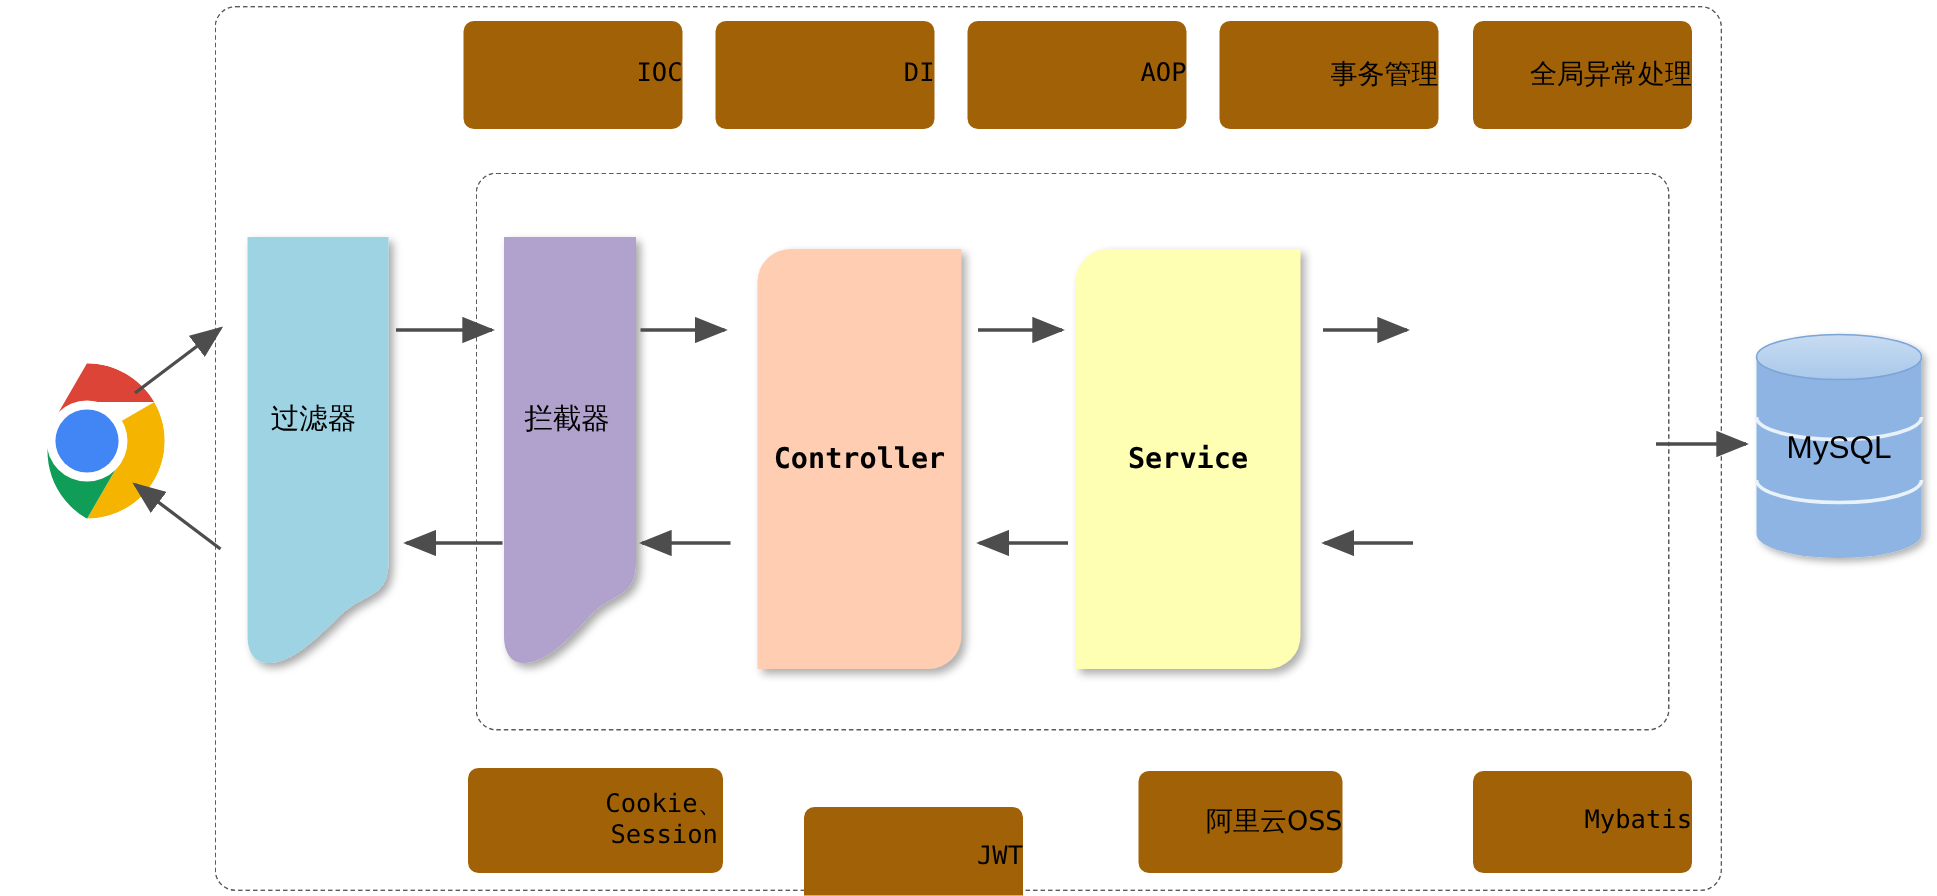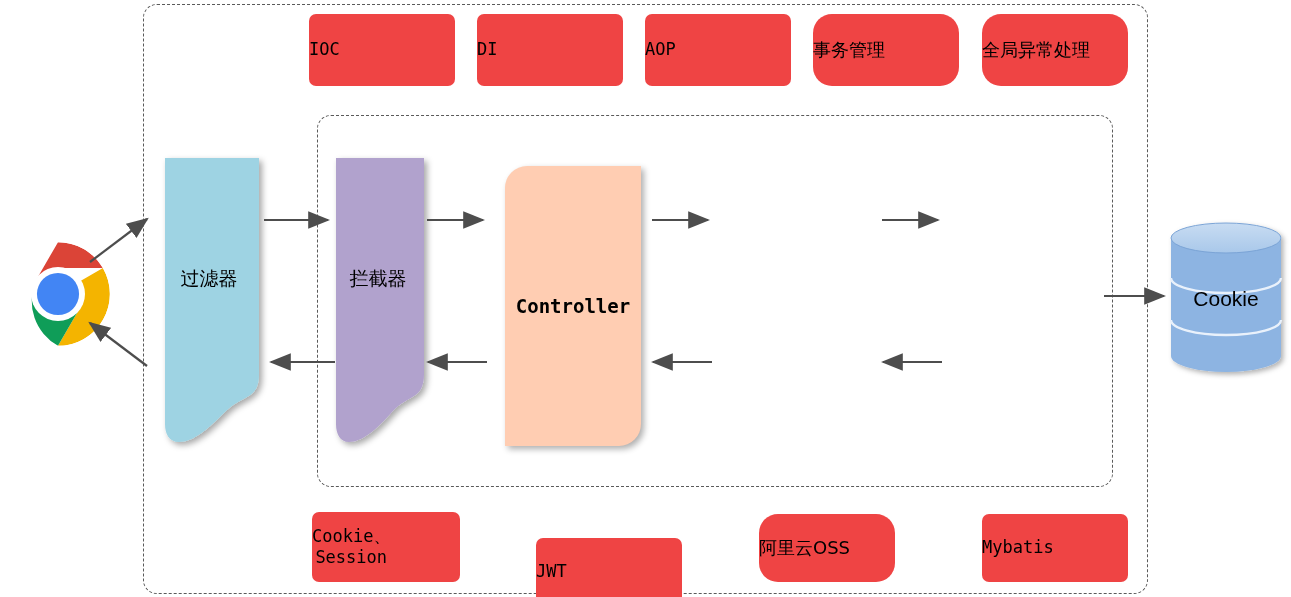--- a/index.html
+++ b/index.html
@@ -16,31 +16,31 @@
   }
   .inner-frame{
     left:317px;top:115px;width:796px;height:372px;
     border:1.5px dashed #5a5a5a;
     border-radius:14px;
     box-sizing:border-box;
   }
 
   
   .chip{
-    background:#ef4444;
+    background:#a16207;
     border-radius:7px;
-    display:flex;align-items:center;justify-content:flex-start;
+    display:flex;align-items:center;justify-content:flex-end;
     text-align:center;
     color:#000;
     line-height:1.25;
     box-sizing:border-box;
   }
   .chip .t{white-space:pre-line;}
   .chip.mono{font-family:"DejaVu Sans Mono","Liberation Mono",monospace;font-size:17px;}
-  .chip.cjk{font-family:"DejaVu Sans","Liberation Sans",sans-serif;font-size:18px;border-radius:19px;}
+  .chip.cjk{font-family:"DejaVu Sans","Liberation Sans",sans-serif;font-size:18px;}
 
   
   .layer{
     box-sizing:border-box;
     display:flex;align-items:center;justify-content:center;
     border-radius:22px 0 22px 0;
     box-shadow:3px 3px 6px rgba(0,0,0,0.32);
     font-family:"DejaVu Sans Mono","Liberation Mono",monospace;
     font-weight:bold;font-size:19px;color:#000;
   }
@@ -79,21 +79,21 @@
   </div>
   <div class="abs chip cjk" style="left:813px;top:14px;width:146px;height:72px;">
     <span class="t">事务管理</span>
   </div>
   <div class="abs chip cjk" style="left:982px;top:14px;width:146px;height:72px;">
     <span class="t">全局异常处理</span>
   </div>
 
   <div class="abs inner-frame"></div>
 
-  <div class="abs chip mono" style="left:312px;top:512px;width:148px;height:70px;">
+  <div class="abs chip mono" style="left:312px;top:512px;width:170px;height:70px;">
     <span class="t">Cookie、
 Session</span>
   </div>
   <div class="abs chip mono" style="left:536px;top:514px;width:146px;height:68px;margin-top:24px;">
     <span class="t">JWT</span>
   </div>
   <div class="abs chip cjk" style="left:759px;top:514px;width:136px;height:68px;">
     <span class="t">阿里云OSS</span>
   </div>
   <div class="abs chip mono" style="left:982px;top:514px;width:146px;height:68px;">
@@ -216,20 +216,23 @@
     <svg width="70" height="16" viewBox="0 0 70 16">
       <defs>
           <marker id="ah7" markerWidth="10" markerHeight="8" refX="9" refY="4" orient="auto">
         <path d="M0,0 L10,4 L0,8 z" fill="#4d4d4d"></path>
           </marker>
         </defs>
       <line x1="68" y1="8" x2="9" y2="8" stroke="#4d4d4d" stroke-width="2.2" marker-end="url(#ah7)"></line>
     </svg>
   </div>
 
+  <div class="abs layer" style="left:717px;top:166px;width:150px;height:280px;background:#ffffb3;">
+    <span>Service</span>
+  </div>
 
   <div class="abs" style="left:880px;top:212px;width:66px;height:16px;">
     <svg width="66" height="16" viewBox="0 0 66 16">
       <defs>
           <marker id="ah8" markerWidth="10" markerHeight="8" refX="9" refY="4" orient="auto">
         <path d="M0,0 L10,4 L0,8 z" fill="#4d4d4d"></path>
           </marker>
         </defs>
       <line x1="2" y1="8" x2="58" y2="8" stroke="#4d4d4d" stroke-width="2.2" marker-end="url(#ah8)"></line>
     </svg>
@@ -268,16 +271,16 @@
             <stop offset="100%" stop-color="#a9c8ea"></stop>
         </linearGradient>
       </defs>
       <g filter="url(#shdb)">
         <path d="M3,16 L3,134 A55,16 0 0 0 113,134 L113,16 Z" fill="#8db4e2"></path>
         <ellipse cx="58" cy="16" rx="55" ry="15" fill="url(#dbTop)" stroke="#7ba4d6" stroke-width="1"></ellipse>
       </g>
       <path d="M3,56 A55,15 0 0 0 113,56" fill="none" stroke="#e9f1fb" stroke-width="2.4"></path>
       <path d="M3,98 A55,15 0 0 0 113,98" fill="none" stroke="#e9f1fb" stroke-width="2.4"></path>
     </svg>
-    <div class="db-label" style="top:65px;left:0;width:116px;">Cookie</div>
+    <div class="db-label" style="top:65px;left:0;width:116px;">MySQL</div>
   </div>
 
 </div>
 
 </body></html>

